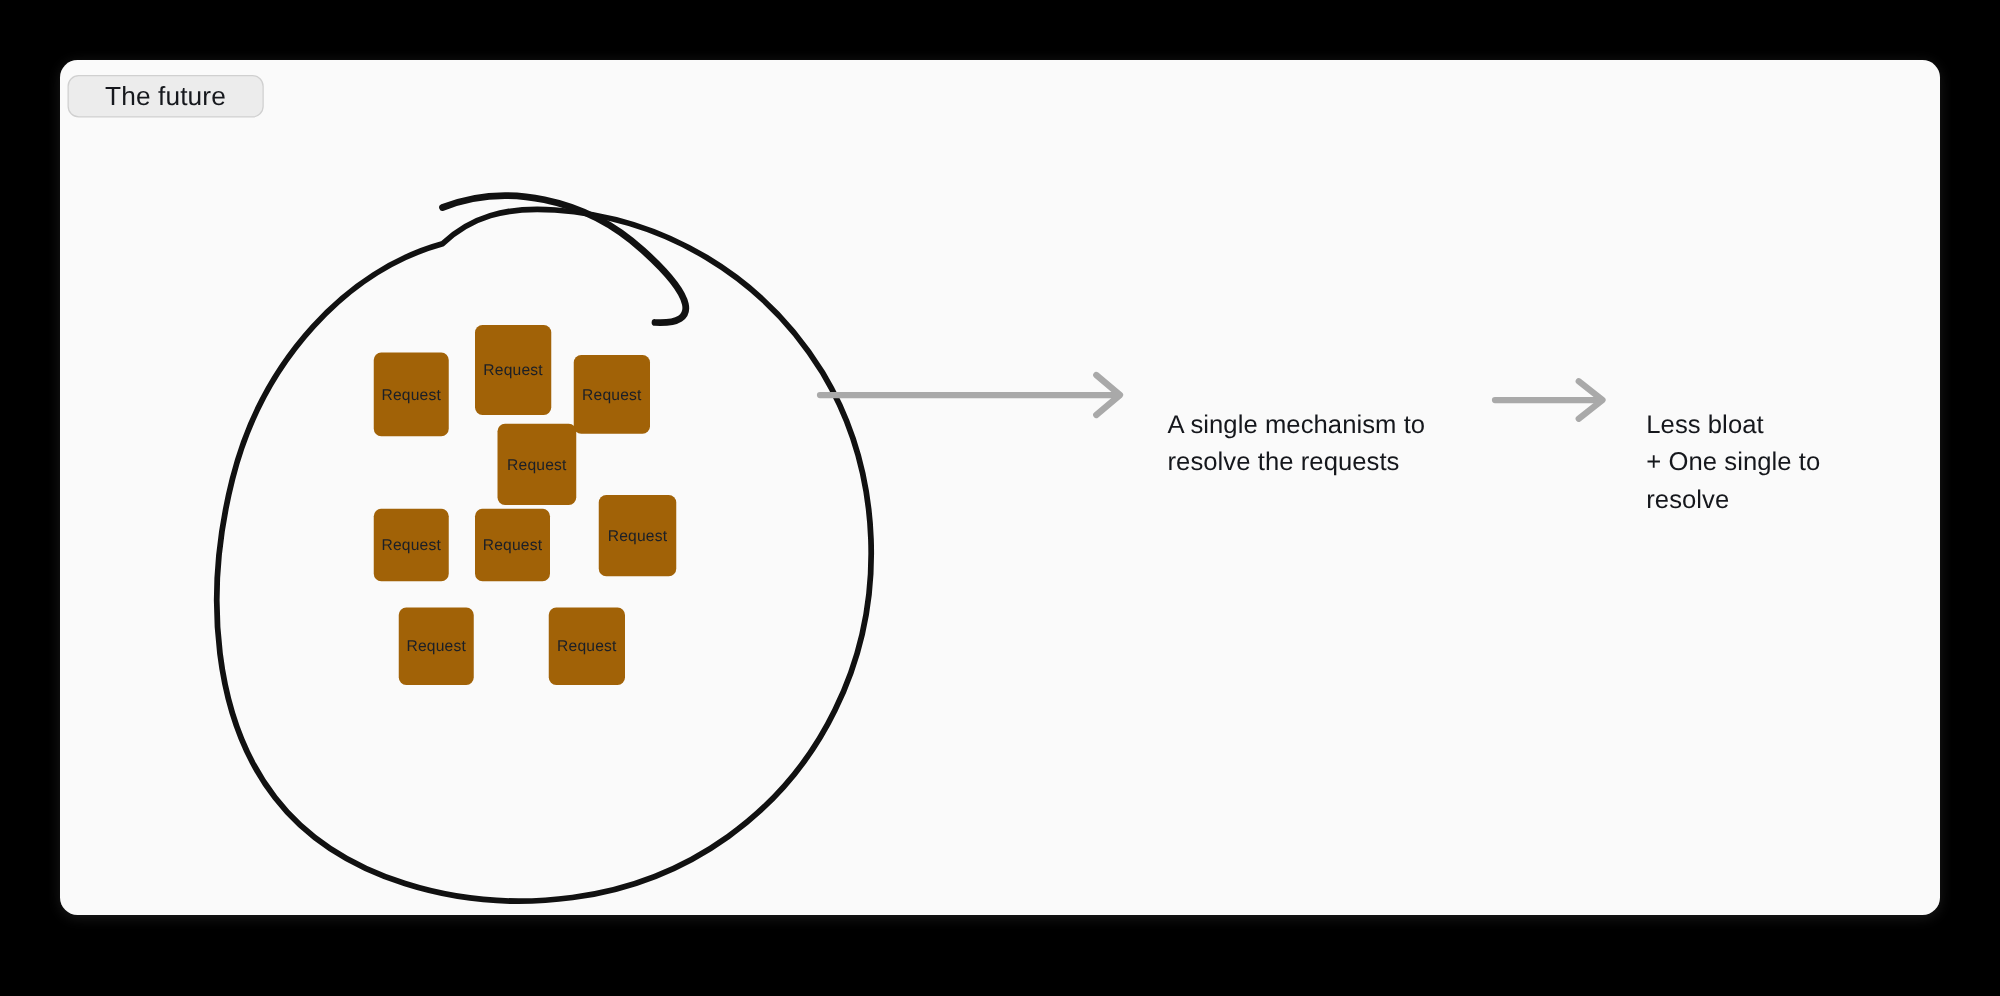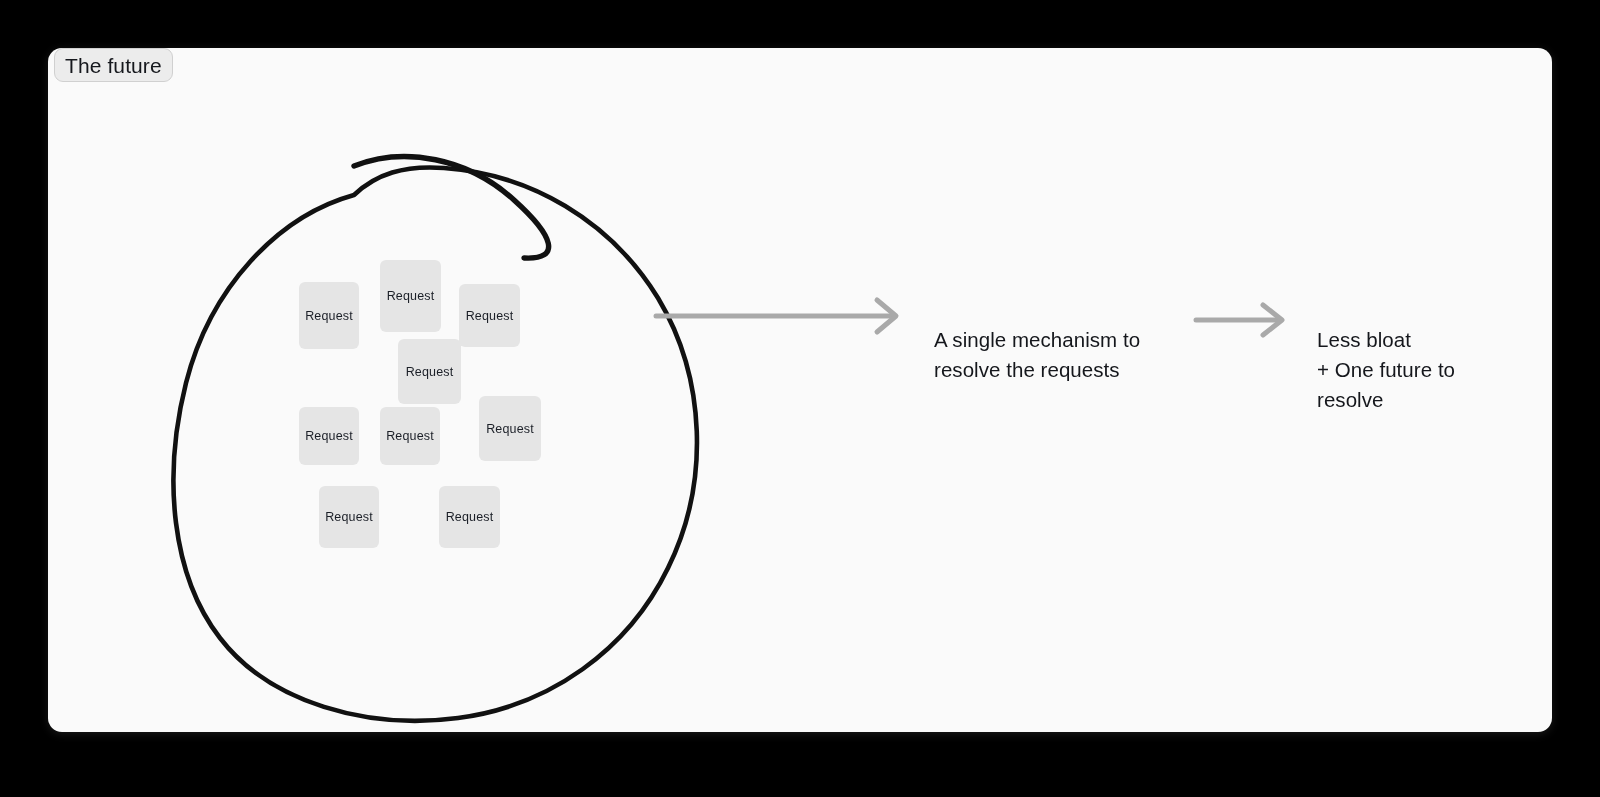--- a/index.html
+++ b/index.html
@@ -29,25 +29,25 @@
     background: #fafafa;
     border-radius: 14px;
     box-shadow: 0 2px 10px rgba(255,255,255,0.10);
     overflow: visible;
   }
 
   
   #title-badge {
     position: absolute;
     left: 6px;
-    top: 0;
+    top: 12px;
     height: 34px;
     display: flex;
     align-items: center;
-    padding: 0 10px;
+    padding: 0 29px;
     background: #ececec;
     border: 1px solid #d0d0d0;
     border-radius: 9px;
     font-size: 21px;
     line-height: 1;
     color: #16181d;
     letter-spacing: 0.1px;
     white-space: nowrap;
     box-sizing: border-box;
   }
@@ -58,21 +58,21 @@
     left: 110px;
     top: 90px;
     width: 560px;
     height: 600px;
     pointer-events: none;
   }
 
   
   .request-box {
     position: absolute;
-    background: #e5e5e5;
+    background: #a16207;
     border-radius: 6px;
     display: flex;
     align-items: center;
     justify-content: center;
     font-size: 12.5px;
     color: #1b1f27;
     letter-spacing: 0.15px;
     box-sizing: border-box;
   }
 
@@ -148,17 +148,17 @@
 
     <svg class="arrow-svg" style="left:1145px;top:252px;width:96px;height:40px;" viewBox="0 0 96 40" xmlns="http://www.w3.org/2000/svg">
       <line x1="3" y1="20" x2="84" y2="20" stroke="#a9a9a9" stroke-width="5" stroke-linecap="round"></line>
       <polyline points="70,5 89,20 70,35" fill="none" stroke="#a9a9a9" stroke-width="5" stroke-linecap="round" stroke-linejoin="round"></polyline>
     </svg>
 
     <div class="note" style="left:886px;top:245px;width:250px;">A single mechanism to
 resolve the requests</div>
 
     <div class="note" style="left:1269px;top:245px;width:200px;">Less bloat
-+ One future to
++ One single to
 resolve</div>
 
   </div>
 </div>
 
 </body></html>

